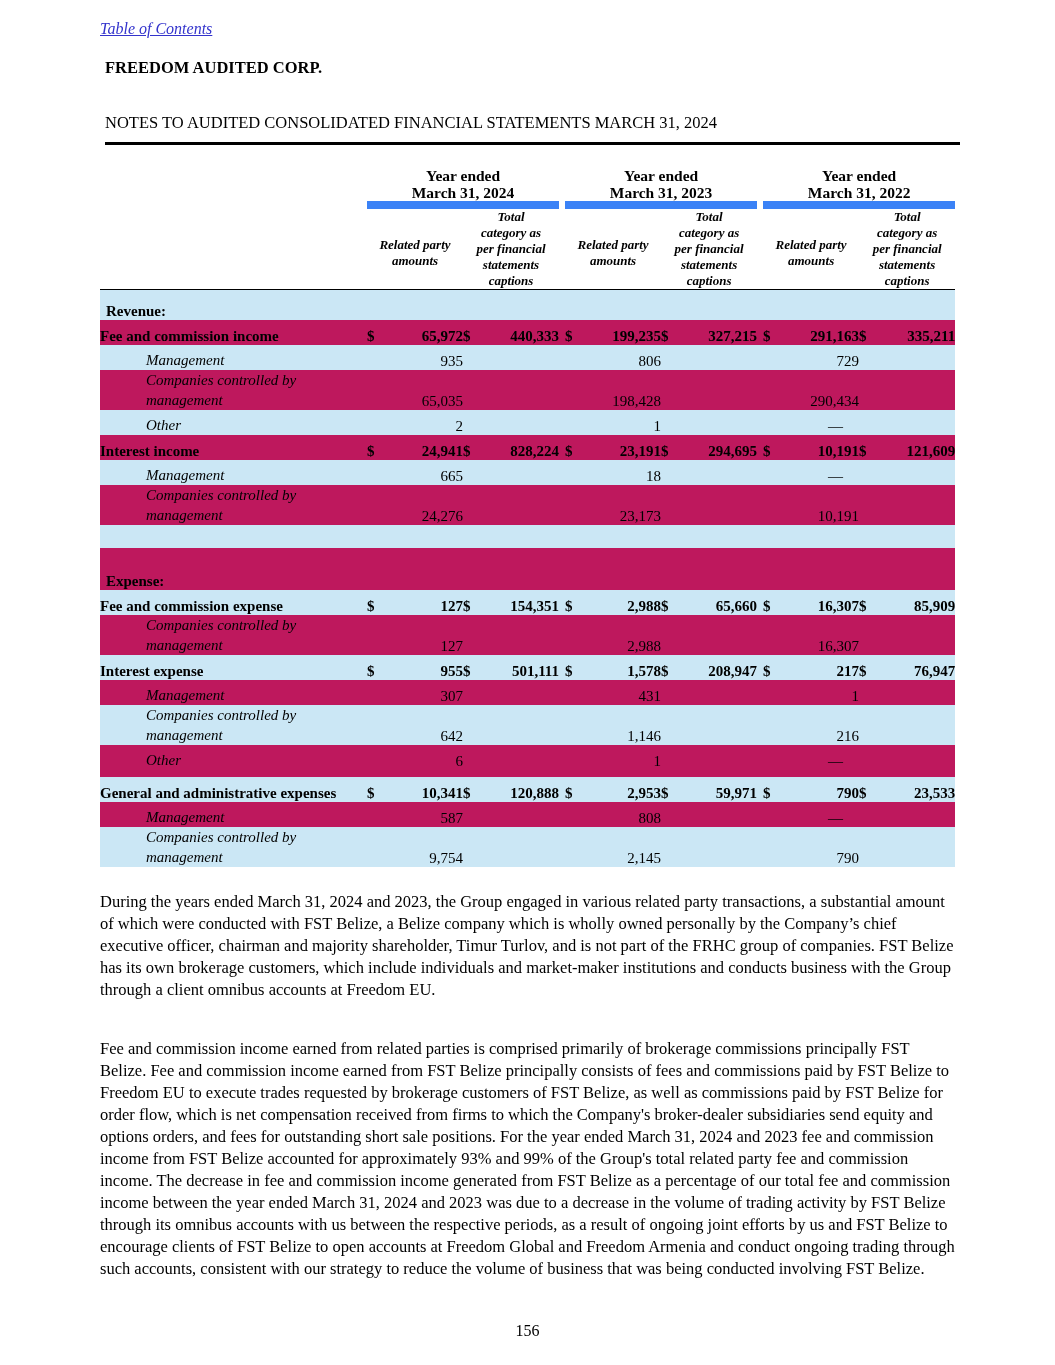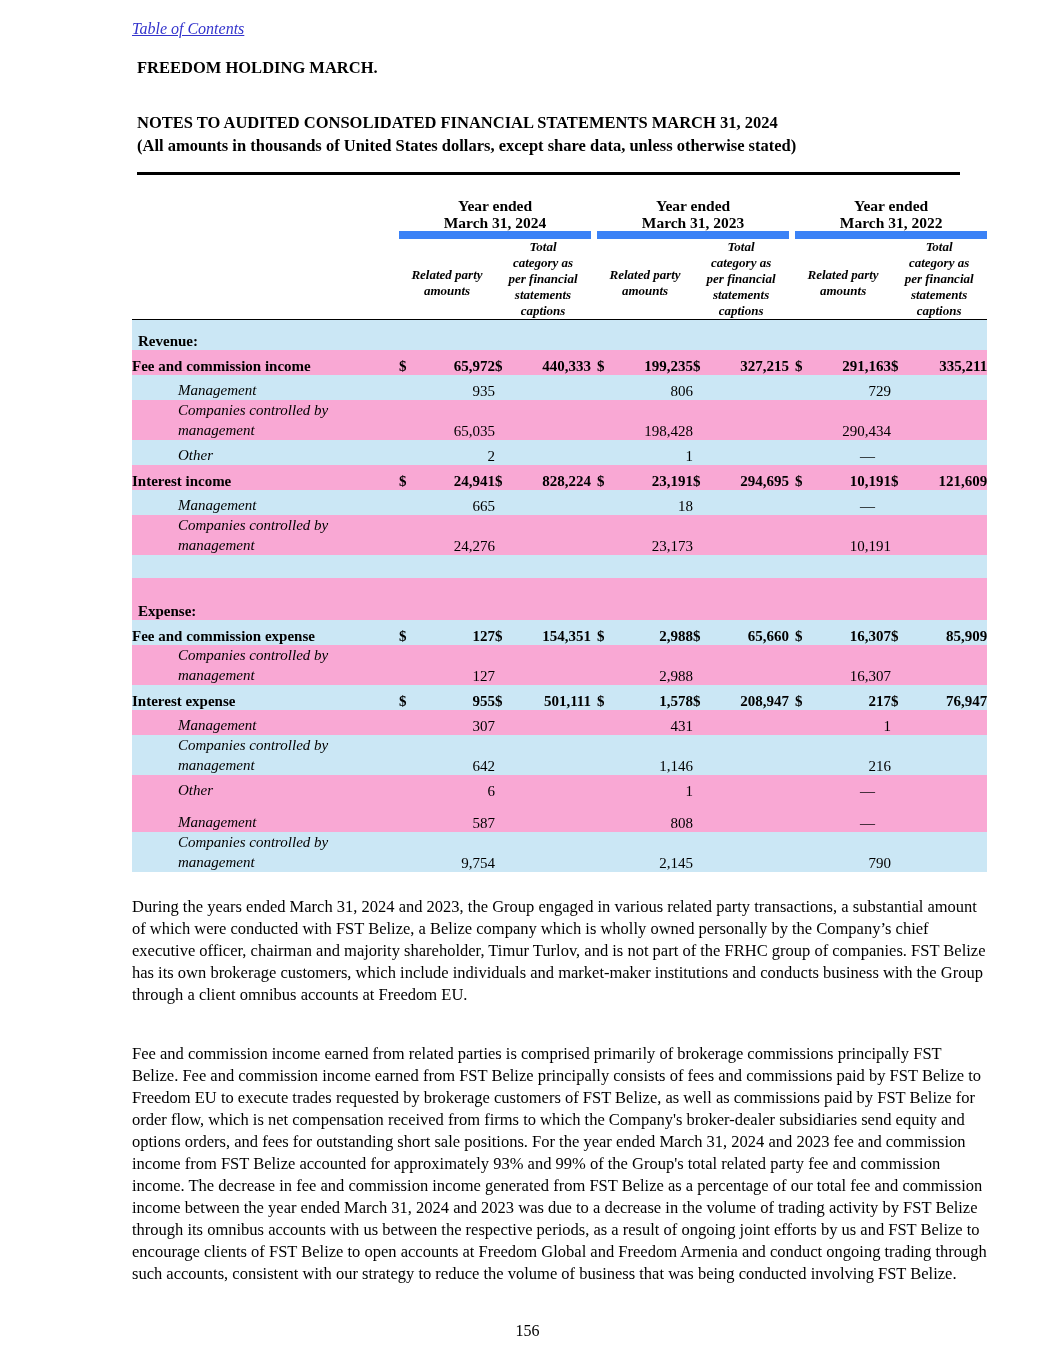--- a/index.html
+++ b/index.html
@@ -1,30 +1,30 @@
 <!DOCTYPE html>
 <html style="--hl: #cbe7f5; --link: #3333cc;"><head>
 <meta charset="utf-8">
 <style>
   html,body { margin:0; padding:0; }
   body {
     width:1055px; height:1365px; background:#ffffff; color:#000;
     font-family:"Liberation Serif","DejaVu Serif",serif;
     position:relative; overflow:hidden;
   }
-  .content { padding:20px 100px 0 100px;margin-left:32px; }
+  .content { padding:20px 100px 0 100px; }
 
   .toc-link {
     display:inline-block; font-size:16px; font-style:italic;
     text-decoration:underline; color:var(--link,#3333cc); cursor:pointer;
   }
   .company { font-weight:bold; font-size:16.5px; margin:20px 0 0 5px; }
   .title-block {
-    margin:33px 0 0 5px; font-weight:bold; font-size:16.5px; line-height:23px;
-    border-bottom:3px solid #000; padding-bottom:15px; margin-right:-5px;
+    margin:33px 0 0 5px; font-weight:normal; font-size:16.5px; line-height:23px;
+    border-bottom:3px solid #000; padding-bottom:8px; margin-right:-5px;
   }
 
   table.rp {
     margin-top:22px; width:855px; border-collapse:collapse; table-layout:fixed;
     font-size:15px;
   }
   table.rp th, table.rp td { padding:0; vertical-align:bottom; }
 
   th.yearhead {
     font-weight:bold; font-size:15.5px; line-height:17px; text-align:center;
@@ -32,21 +32,21 @@
   }
   tr.subhead-row th { border-bottom:1px solid #000; }
   th.subhead {
     font-weight:bold; font-style:italic; font-size:13px; line-height:16px;
     text-align:center; white-space:pre-line; vertical-align:bottom;
     padding-top:9px; padding-bottom:4px;
   }
   th.subhead.related { padding-bottom:20px; }
 
   .bg-blue { background:var(--hl,#cbe7f5); }
-  .bg-white { background:#f9a8d4; }
+  .bg-white { background:#be185d; }
 
   tbody td { padding-bottom:5px; }
   tr.section { height:30px; }
   tr.section .lbl { font-weight:bold; padding-left:6px; }
   tr.main { height:25px; }
   tr.sub { height:25px; }
   tr.blank td, tr.spacer td { font-size:0; line-height:0; padding:0; }
 
   td.lbl { padding-left:6px; }
   tr.main td { font-weight:bold; }
@@ -69,25 +69,24 @@
     text-align:center; font-size:16px;
   }
 </style>
 </head>
 <body>
 
 <div class="content">
 
   <a class="toc-link">Table of Contents</a>
 
-  <div class="company">FREEDOM HOLDING MARCH.</div>
+  <div class="company">FREEDOM AUDITED CORP.</div>
 
   <div class="title-block">
     <div>NOTES TO AUDITED CONSOLIDATED FINANCIAL STATEMENTS MARCH 31, 2024</div>
-    <div>(All amounts in thousands of United States dollars, except share data, unless otherwise stated)</div>
   </div>
 
   <table class="rp">
     <colgroup>
       <col style="width:267px">
       <col style="width:20px">
         <col style="width:76px">
         <col style="width:20px">
         <col style="width:76px">
       <col style="width:6px">
@@ -370,20 +369,37 @@
           <td class="cell-a"></td>
           <td class="gap"></td>
           <td class="cell-d"></td>
           <td class="cell-a dash">—</td>
           <td class="cell-d"></td>
           <td class="cell-a"></td>
         </tr>
         <tr class="spacer bg-white" style="height: 7px;">
           <td class="lbl" colspan="15"></td>
         </tr>
+        <tr class="main bg-blue">
+          <td class="lbl main">General and administrative expenses</td>
+          <td class="cell-d">$</td>
+          <td class="cell-a">10,341</td>
+          <td class="cell-d">$</td>
+          <td class="cell-a">120,888</td>
+          <td class="gap"></td>
+          <td class="cell-d">$</td>
+          <td class="cell-a">2,953</td>
+          <td class="cell-d">$</td>
+          <td class="cell-a">59,971</td>
+          <td class="gap"></td>
+          <td class="cell-d">$</td>
+          <td class="cell-a">790</td>
+          <td class="cell-d">$</td>
+          <td class="cell-a">23,533</td>
+        </tr>
         <tr class="sub bg-white">
           <td class="lbl sub">Management</td>
           <td class="cell-d"></td>
           <td class="cell-a">587</td>
           <td class="cell-d"></td>
           <td class="cell-a"></td>
           <td class="gap"></td>
           <td class="cell-d"></td>
           <td class="cell-a">808</td>
           <td class="cell-d"></td>

